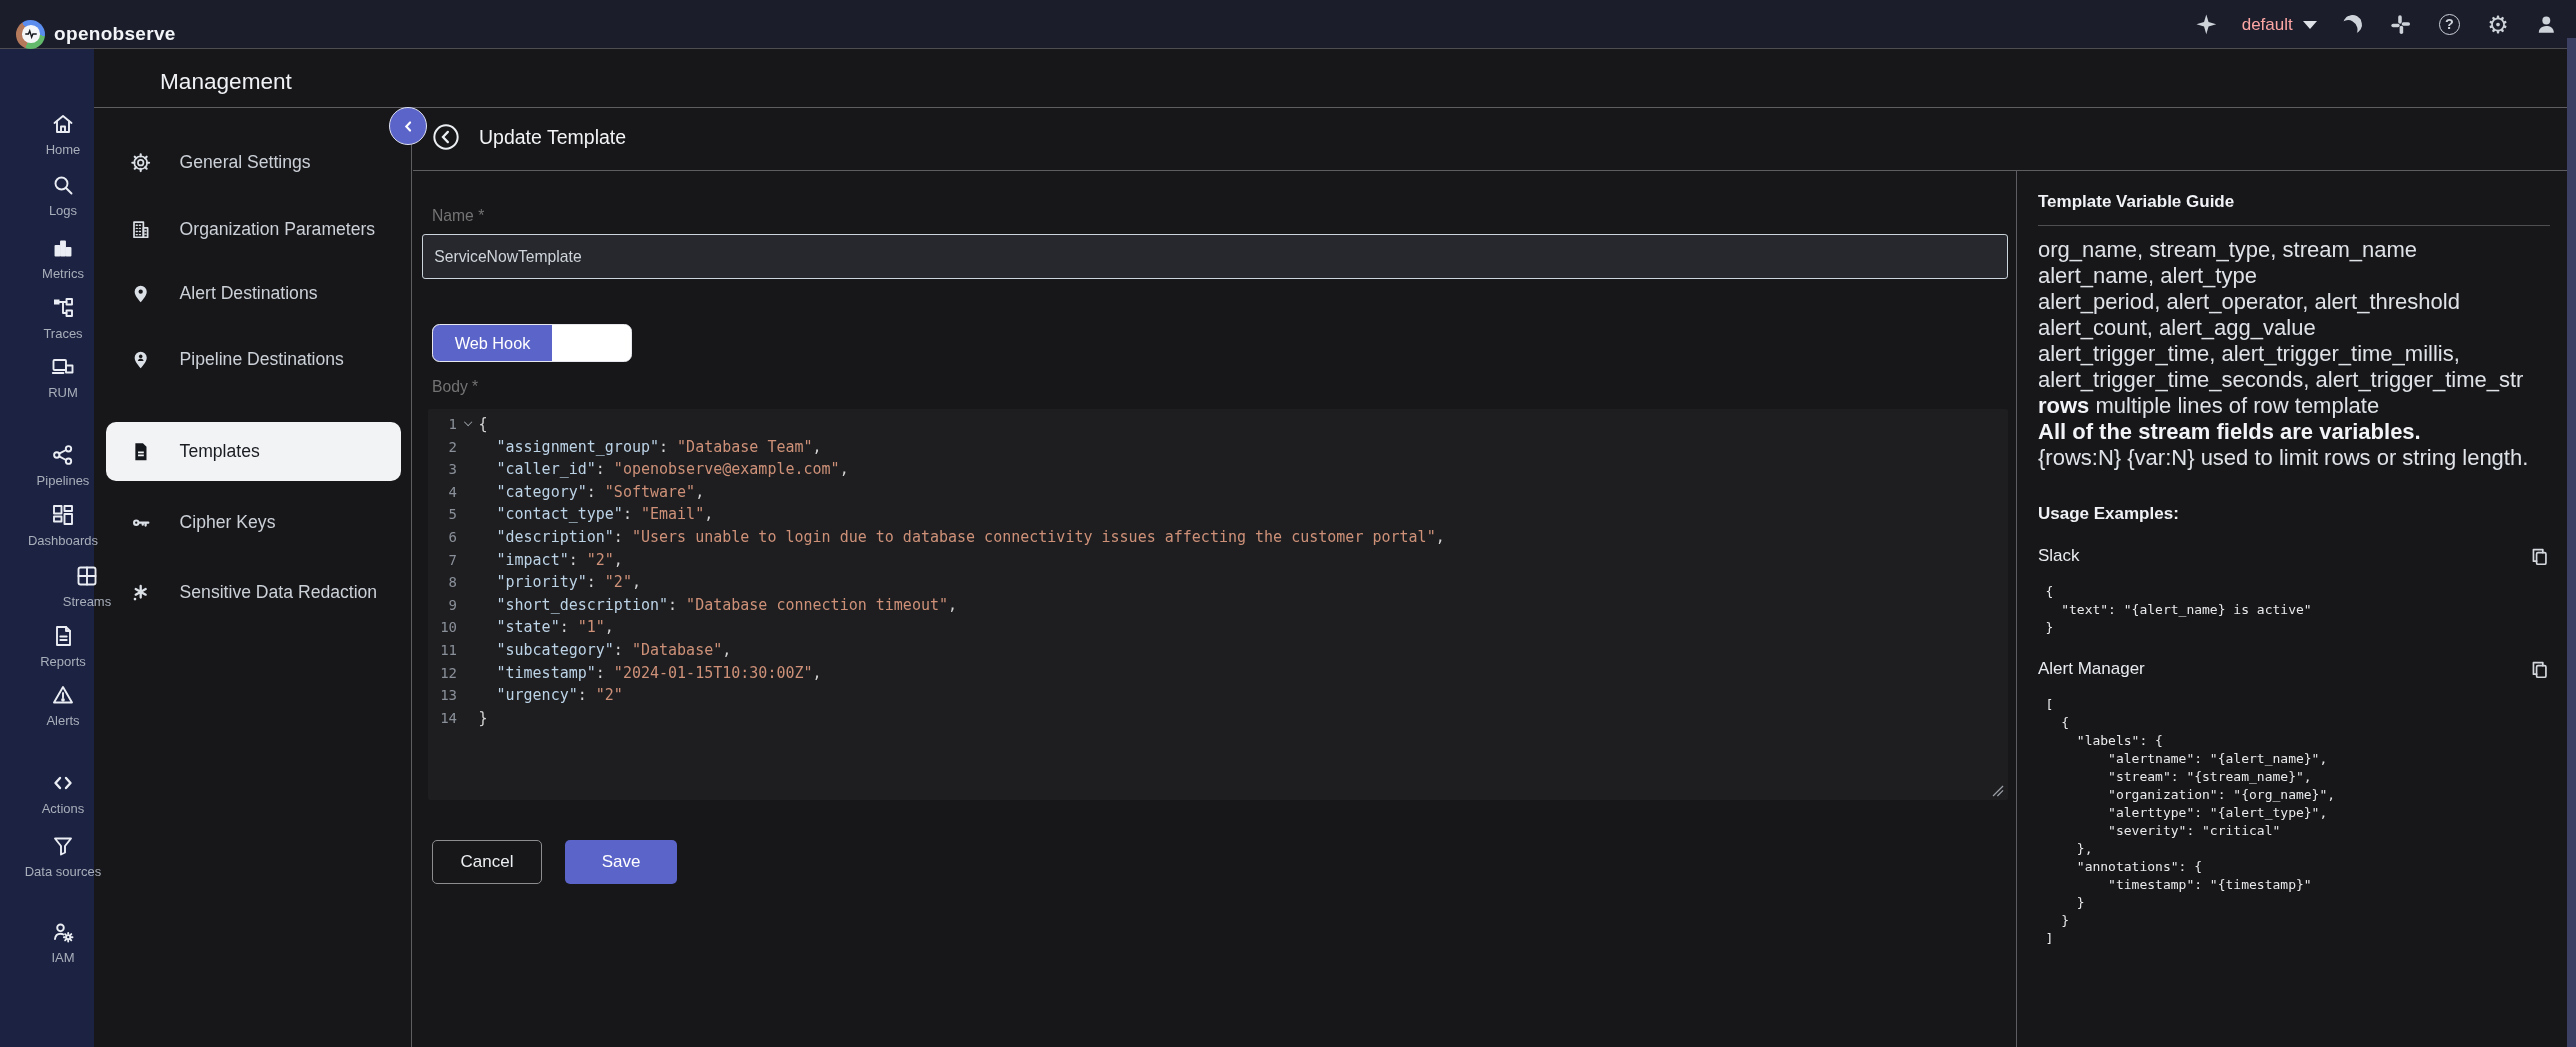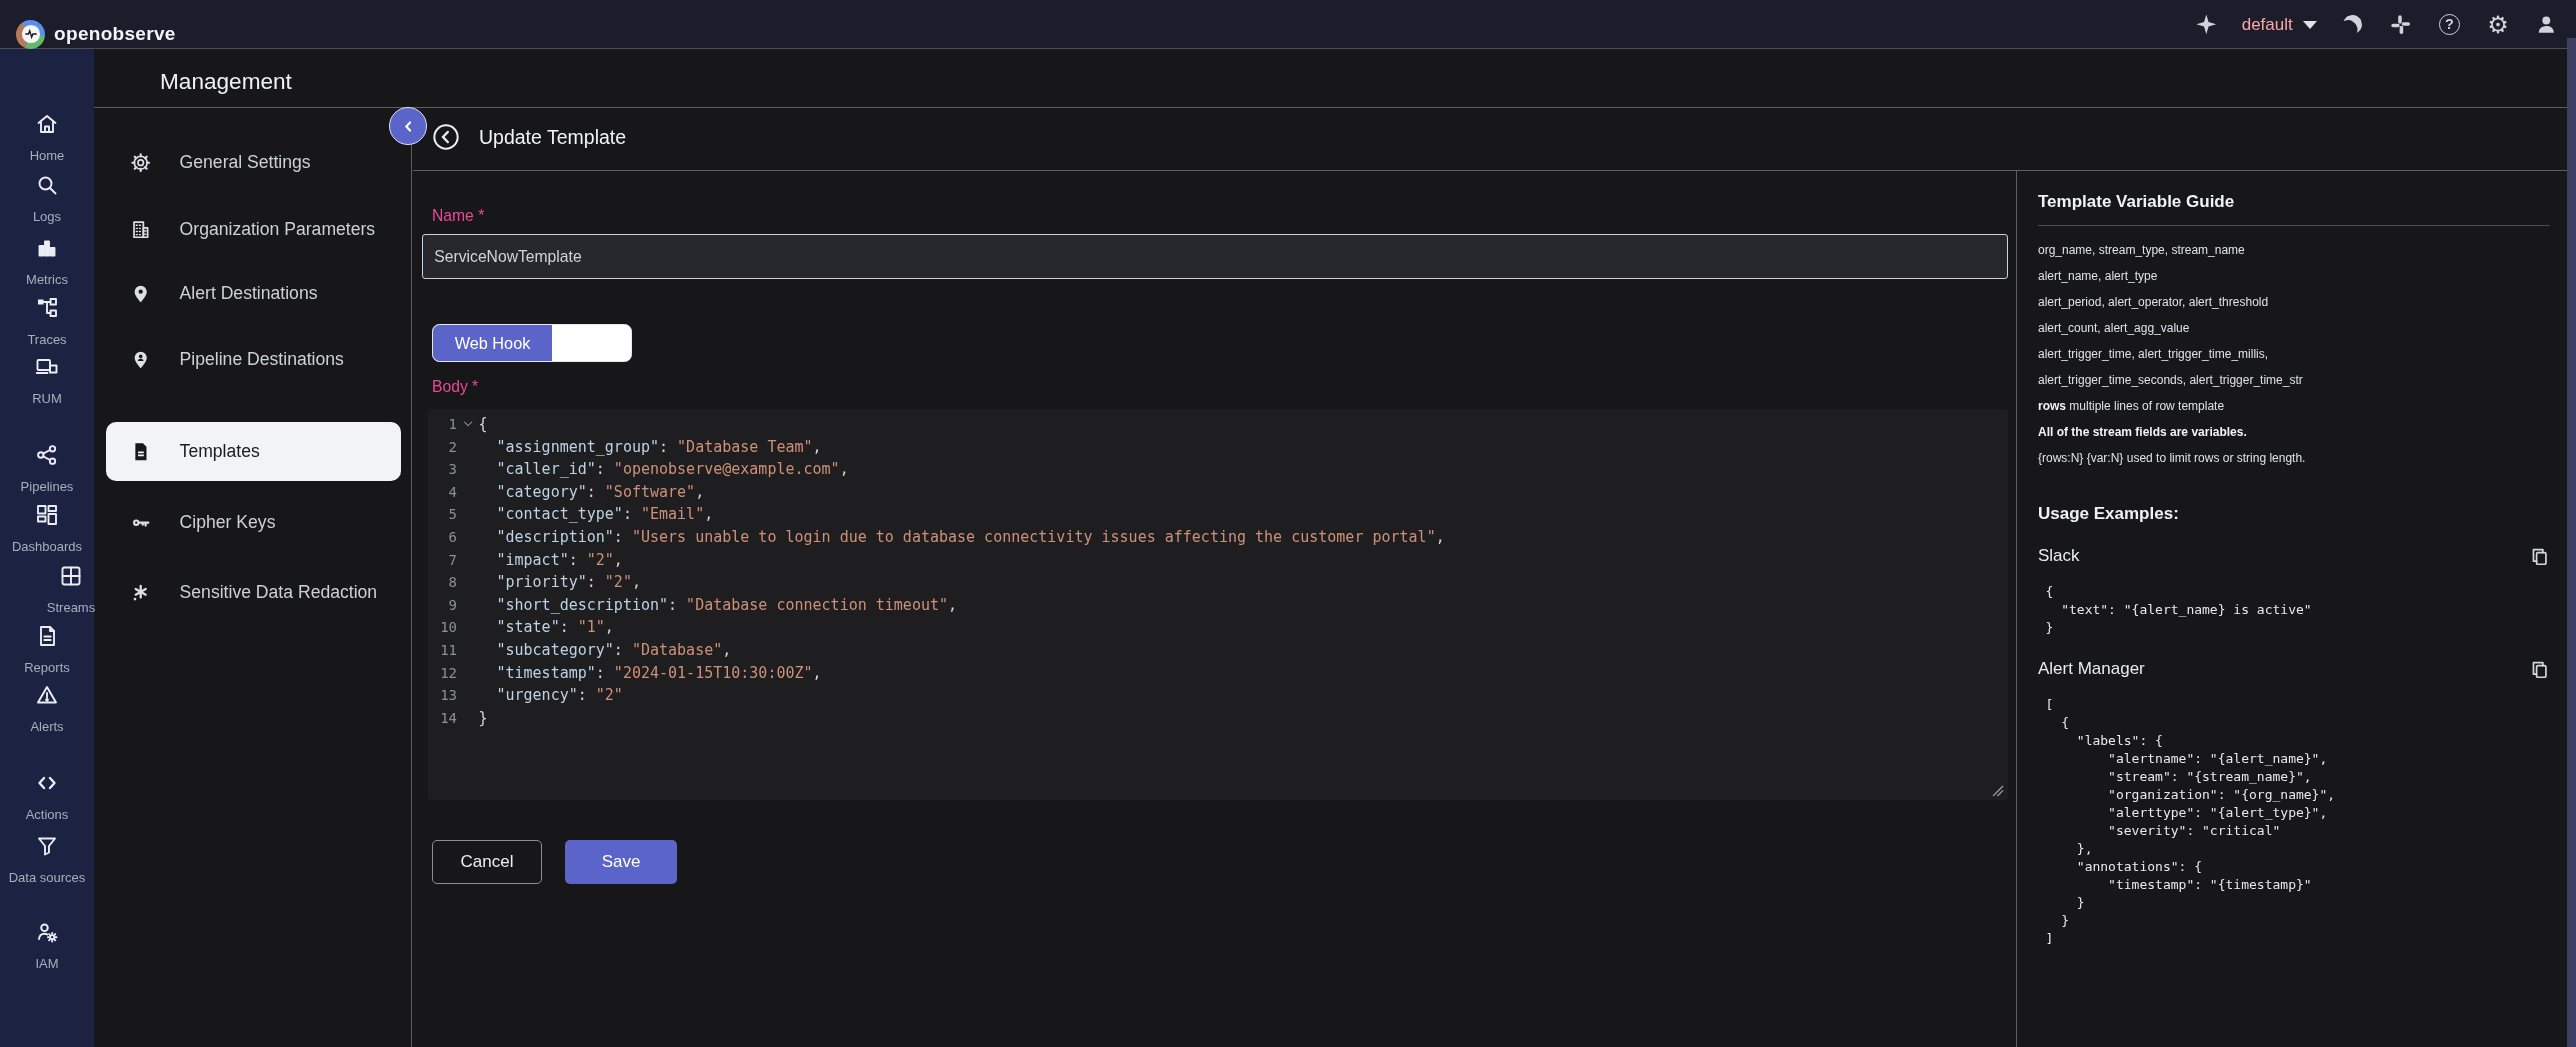--- a/index.html
+++ b/index.html
@@ -16,21 +16,21 @@
   .tb-right { position:absolute; right:16.3px; top:0; height:49px; display:flex; align-items:center; gap:22.6px; }
   .tb-icon { color:#ced3da; display:flex; align-items:center; justify-content:center; width:26px; height:26px; cursor:pointer; }
   .org-select { display:flex; align-items:center; gap:10px; color:#fca5a5; font-size:17px; cursor:pointer; }
   .caret-down { width:0; height:0; border-left:7px solid transparent; border-right:7px solid transparent; border-top:8.2px solid #dfe2e7; }
   .moon { width:19px; height:19px; border-radius:50%; box-shadow:inset -5.7px 3.8px 0 0 #ced3da; transform:rotate(-15deg); }
   .gear-glyph { font-size:24px; line-height:1; }
   .help-circle { width:21.4px; height:21.4px; border:1.9px solid #ced3da; border-radius:50%; display:flex; align-items:center; justify-content:center; font-size:14.4px; font-weight:bold; color:#ced3da; }
 
   
   .sidebar { position:absolute; left:0; top:49px; width:94px; height:998px; background:#1c2342; }
-  .sb-item { position:absolute; left:0; width:94px; display:flex; flex-direction:column; align-items:center; gap:12px; cursor:pointer; }
+  .sb-item { position:absolute; left:16px; width:94px; display:flex; flex-direction:column; align-items:center; gap:6px; cursor:pointer; }
   .sb-item .ic { color:#eaedf3; height:25px; display:flex; align-items:center; justify-content:center; }
   .sb-item .lb { color:#a8aeba; font-size:13px; text-align:center; line-height:15.7px; max-width:88px; }
 
   
   .mg-title { position:absolute; left:160px; top:69px; color:#f0f2f5; font-size:22.6px; font-weight:500; }
   .hline { position:absolute; background:#5e5e62; height:1.3px; }
   .vline { position:absolute; background:#5e5e62; width:1.3px; }
   .menu-item { position:absolute; left:106px; width:295px; height:59px; display:flex; align-items:center; gap:26px; padding-left:22.6px; cursor:pointer; color:#ccd1d8; }
   .menu-item .ic { width:25px; display:flex; justify-content:center; color:#dbe0e6; }
   .menu-item .lb { font-size:17.6px; }
@@ -38,21 +38,21 @@
   .menu-item.selected .ic { color:#15181d; }
 
   .collapse-btn { position:absolute; left:389px; top:107px; width:38px; height:38px; border-radius:50%; background:#5b64c8; border:1.9px solid #dfe2f2; display:flex; align-items:center; justify-content:center; cursor:pointer; z-index:5; }
 
   
   .content-header { position:absolute; left:432px; top:123px; display:flex; align-items:center; gap:19px; }
   .back-btn { width:28px; height:28px; color:#eceff2; cursor:pointer; display:flex; }
   .page-title { color:#f2f4f6; font-size:19.5px; font-weight:500; }
 
   
-  .field-label { position:absolute; color:#ec4899; font-size:15.7px;text-align:right; }
+  .field-label { position:absolute; color:#737373; font-size:15.7px;text-align:right; }
   .name-input { position:absolute; left:422px; top:234px; width:1586px; height:45px; background:#26282d; border:1.9px solid #ccd5dc; border-radius:3.1px; color:#cfd5db; font-size:15.7px; padding:0 11.3px; font-family:"Liberation Sans", sans-serif; outline:none; }
   .toggle { position:absolute; left:432px; top:314px; width:200px; height:38px; border:1.9px solid #e6e8ee; border-radius:7.5px; display:flex; overflow:hidden; background:#fff; cursor:pointer;margin-top:10px; }
   .toggle .seg-on { width:119px; background:#5b64c8; color:#fff; font-size:16.3px; display:flex; align-items:center; justify-content:center; }
   .toggle .seg-off { flex:1; background:#ffffff; }
 
   .editor { position:absolute; left:428px; top:409px; width:1580px; height:391px; background:#1e1e21; border-radius:1.9px; padding-top:3.8px; }
   .cl { display:flex; height:22.6px; align-items:center; font-family:"DejaVu Sans Mono", monospace; font-size:15px; }
   .cl .ln { width:29px; text-align:right; color:#8a9099; flex:0 0 29px; font-size:14px; }
   .cl .foldc { width:21.4px; flex:0 0 21.4px; display:flex; align-items:center; justify-content:center; }
   .chev-down { width:6.3px; height:6.3px; border-right:1.9px solid #9aa0a6; border-bottom:1.9px solid #9aa0a6; transform:rotate(45deg) translate(-1.3px,-1.3px); }
@@ -62,21 +62,21 @@
   .resize-handle { position:absolute; right:3.8px; bottom:2.5px; width:16.3px; height:16.3px; }
 
   .btn { position:absolute; top:840px; height:44px; border-radius:5px; font-size:17px; display:flex; align-items:center; justify-content:center; cursor:pointer; font-family:"Liberation Sans", sans-serif; }
   .btn-cancel { left:432px; width:110px; background:transparent; border:1.3px solid #8d8d90; color:#eceff1; }
   .btn-save { left:565px; width:112px; background:#5b64c8; border:none; color:#ffffff; }
 
   
   .guide { position:absolute; left:2018px; top:171px; width:551px; height:876px; padding:21px 19px 17px 20px; }
   .guide-title { color:#f0f2f5; font-size:17px; font-weight:bold; }
   .guide-divider { height:1.3px; background:#4f4f53; margin:12.6px 0 11.3px 0; }
-  .gline { color:#dfe3e8; font-size:12px; line-height:26px; white-space:nowrap; }
+  .gline { color:#dfe3e8; font-size:22px; line-height:26px; white-space:nowrap; }
   .gline b { color:#f2f4f7; }
   .usage-title { color:#f0f2f5; font-size:17px; font-weight:bold; margin-top:33px; }
   .example { margin-top:21.4px; }
   .ex-head { display:flex; align-items:center; justify-content:space-between; }
   .ex-name { color:#e8ebef; font-size:17px; }
   .copy-btn { width:21.4px; height:21.4px; color:#d4d8dd; cursor:pointer; }
   .ex-code { margin-top:16.3px; font-family:"DejaVu Sans Mono", monospace; font-size:13px; line-height:18px; color:#e9eaec; white-space:pre; padding-left:7.5px; }
 
   .scroll-strip { position:absolute; right:0; top:38px; width:8.8px; height:1010px; background:#3c4164; cursor:pointer; }
 

